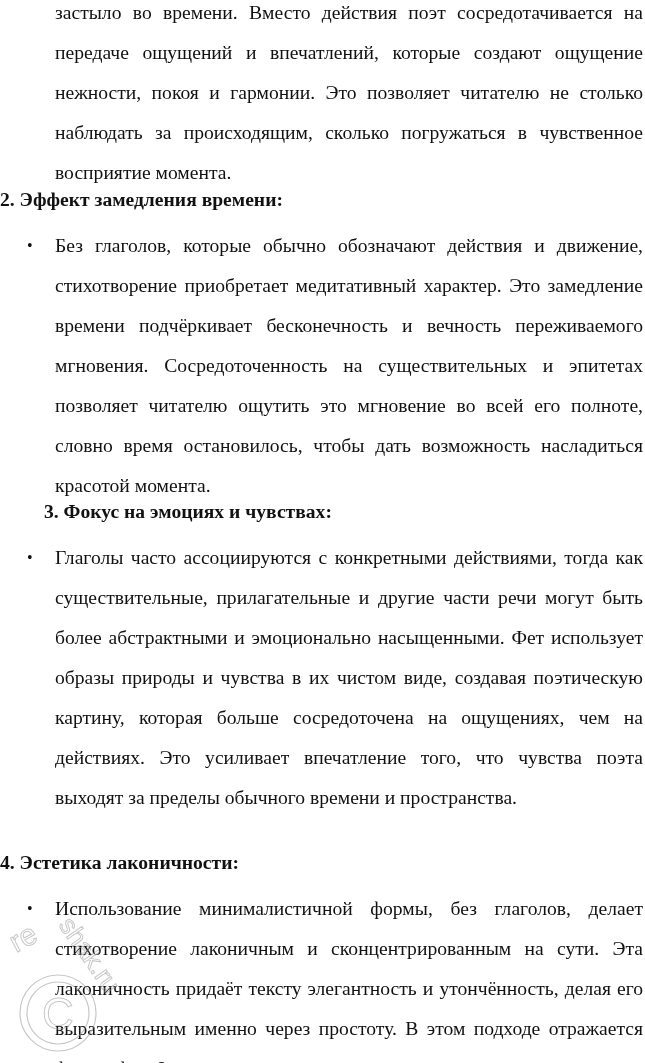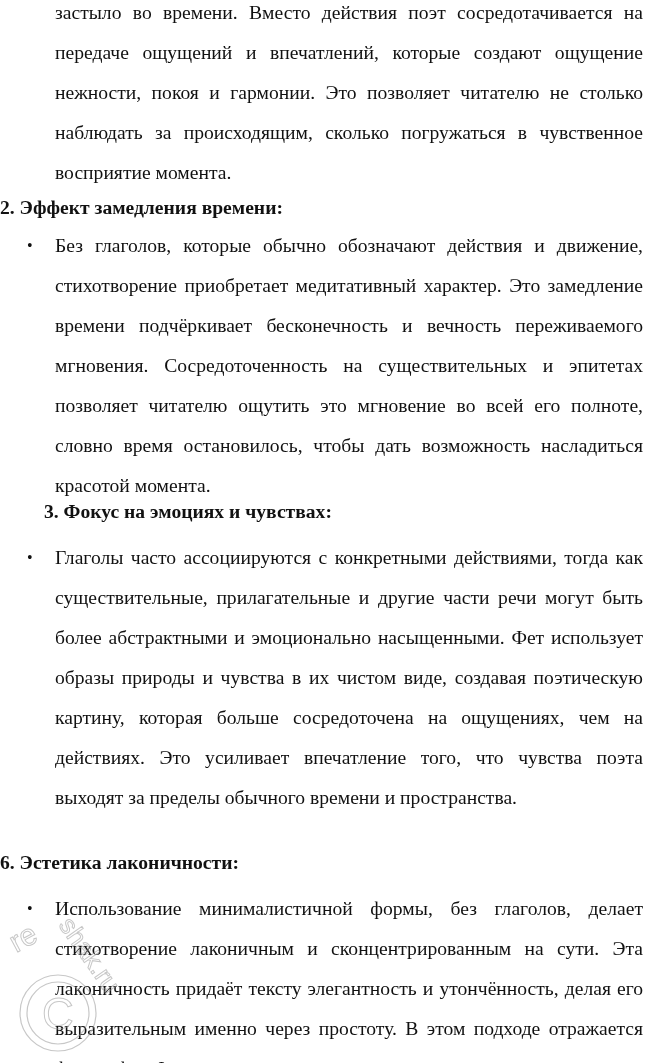--- a/index.html
+++ b/index.html
@@ -56,29 +56,29 @@
       pointer-events: none;
     }
   </style>
 </head>
 <body>
 
 <div class="page">
 
   <p class="para" style="top:-7px; margin:0;">застыло во времени. Вместо действия поэт сосредотачивается на передаче ощущений и впечатлений, которые создают ощущение нежности, покоя и гармонии. Это позволяет читателю не столько наблюдать за происходящим, сколько погружаться в чувственное восприятие момента.</p>
 
-  <div class="heading" style="top:188px;text-align:right;">2. Эффект замедления времени:</div>
+  <div class="heading" style="top:180px;text-align:right;">2. Эффект замедления времени:</div>
   <span class="bullet" style="top:226px;">•</span>
   <p class="para" style="top:226px; margin:0;">Без глаголов, которые обычно обозначают действия и движение, стихотворение приобретает медитативный характер. Это замедление времени подчёркивает бесконечность и вечность переживаемого мгновения. Сосредоточенность на существительных и эпитетах позволяет читателю ощутить это мгновение во всей его полноте, словно время остановилось, чтобы дать возможность насладиться красотой момента.</p>
 
   <div class="heading" style="top:492px;padding-left:44px;">3. Фокус на эмоциях и чувствах:</div>
   <span class="bullet" style="top:538px;">•</span>
   <p class="para" style="top:538px; margin:0;">Глаголы часто ассоциируются с конкретными действиями, тогда как существительные, прилагательные и другие части речи могут быть более абстрактными и эмоционально насыщенными. Фет использует образы природы и чувства в их чистом виде, создавая поэтическую картину, которая больше сосредоточена на ощущениях, чем на действиях. Это усиливает впечатление того, что чувства поэта выходят за пределы обычного времени и пространства.</p>
 
-  <div class="heading" style="top:843px;">6. Эстетика лаконичности:</div>
+  <div class="heading" style="top:843px;">4. Эстетика лаконичности:</div>
   <span class="bullet" style="top:889px;">•</span>
   <p class="para" style="top:889px; margin:0;">Использование минималистичной формы, без глаголов, делает стихотворение лаконичным и сконцентрированным на сути. Эта лаконичность придаёт тексту элегантность и утончённость, делая его выразительным именно через простоту. В этом подходе отражается философия Фета: не нагружать текст лишними</p>
 
   <div class="watermark">
     <svg width="150" height="160" viewBox="0 0 150 160">
       <circle cx="52" cy="108" r="38" fill="none" stroke="#9a9a9a" stroke-width="1.2"></circle>
       <circle cx="52" cy="108" r="31" fill="none" stroke="#9a9a9a" stroke-width="1.2"></circle>
       <text x="52" y="124" text-anchor="middle" font-family="Liberation Sans, sans-serif" font-size="44" fill="none" stroke="#9a9a9a" stroke-width="1">C</text>
       <text x="10" y="48" font-family="Liberation Sans, sans-serif" font-size="30" fill="none" stroke="#9a9a9a" stroke-width="1" transform="rotate(-28 10 48)">re</text>
       <text x="52" y="20" font-family="Liberation Sans, sans-serif" font-size="26" fill="none" stroke="#9a9a9a" stroke-width="1" transform="rotate(55 52 20)">shak.ru</text>

